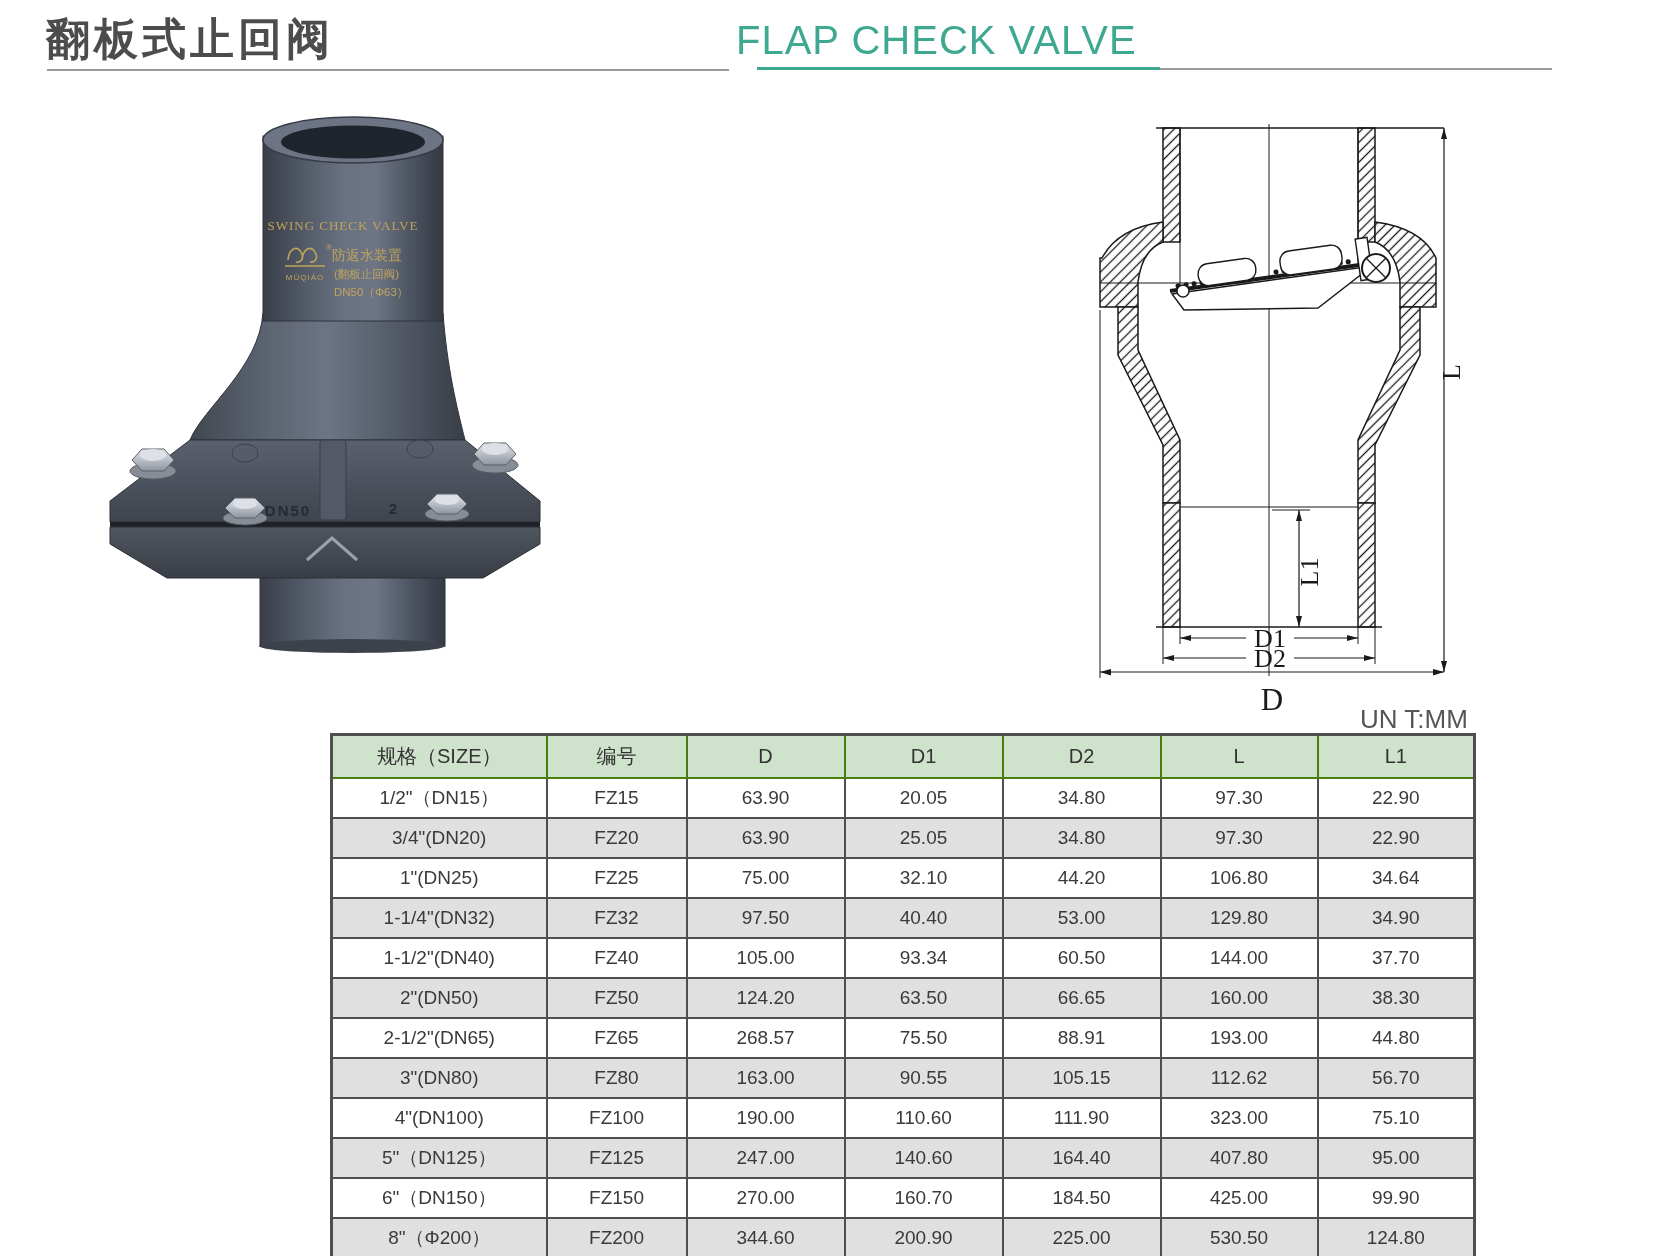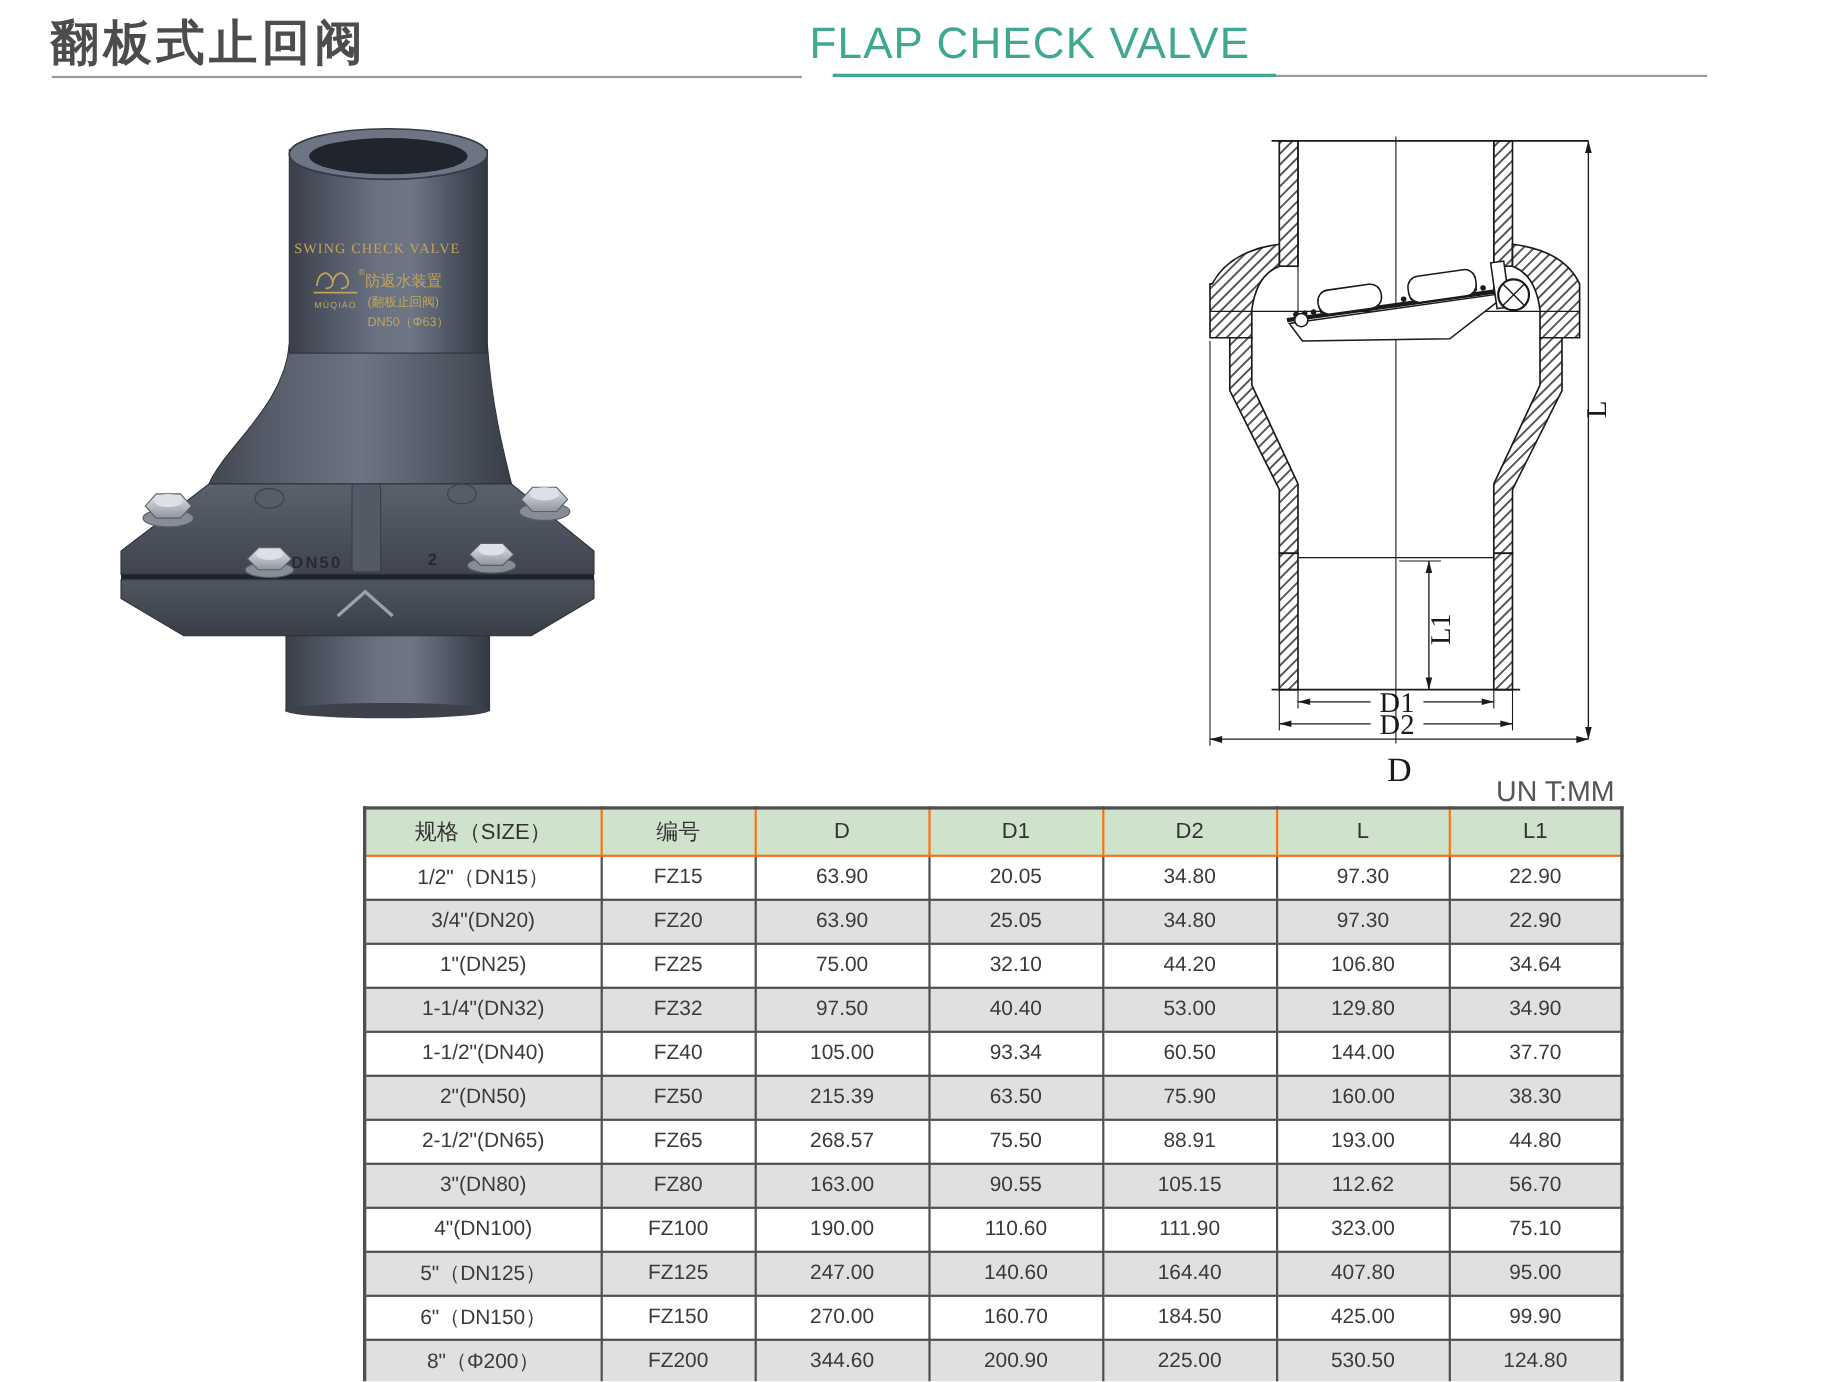--- a/index.html
+++ b/index.html
@@ -19,21 +19,21 @@
   .diagram .hatched{fill:url(#hatch);stroke:#1a1a1a;stroke-width:1.5;}
   .diagram .white{fill:#fff;stroke:#1a1a1a;stroke-width:1.4;}
   .diagram .arrow{fill:#1a1a1a;stroke:none;}
   .diagram .dim{font:26px "Liberation Serif",serif;fill:#1a1a1a;}
   .diagram .dimbig{font:31px "Liberation Serif",serif;fill:#1a1a1a;}
   .diagram .unit{font:26px "Liberation Sans",sans-serif;fill:#565656;}
   .gold{fill:#c0a45c;}
   .spec{position:absolute;left:330px;top:733px;width:1143px;border-collapse:collapse;
         table-layout:fixed;border:3px solid #4f4f4f;}
   .spec th{background:var(--table-header-green,#cfe2cb);font-weight:400;font-size:20px;
-           height:41px;border:2px solid #f97316;color:#333;padding:0;}
+           height:41px;border:2px solid #4d7c0f;color:#333;padding:0;}
   .spec td{height:38px;text-align:center;font-size:19px;border:2px solid #4f4f4f;
            color:#3a3a3a;background:#fff;padding:0;}
   .spec tr.alt td{background:var(--row-alt-gray,#e0e0e0);}
 </style>
 </head>
 <body>
 
 <div class="page">
 
   <h1 class="title-cn">翻板式止回阀</h1>
@@ -284,23 +284,23 @@
           <td>FZ40</td>
           <td>105.00</td>
           <td>93.34</td>
           <td>60.50</td>
           <td>144.00</td>
           <td>37.70</td>
         </tr>
         <tr class="alt">
           <td>2"(DN50)</td>
           <td>FZ50</td>
-          <td>215.39</td>
+          <td>124.20</td>
           <td>63.50</td>
-          <td>75.90</td>
+          <td>66.65</td>
           <td>160.00</td>
           <td>38.30</td>
         </tr>
         <tr>
           <td>2-1/2"(DN65)</td>
           <td>FZ65</td>
           <td>268.57</td>
           <td>75.50</td>
           <td>88.91</td>
           <td>193.00</td>

